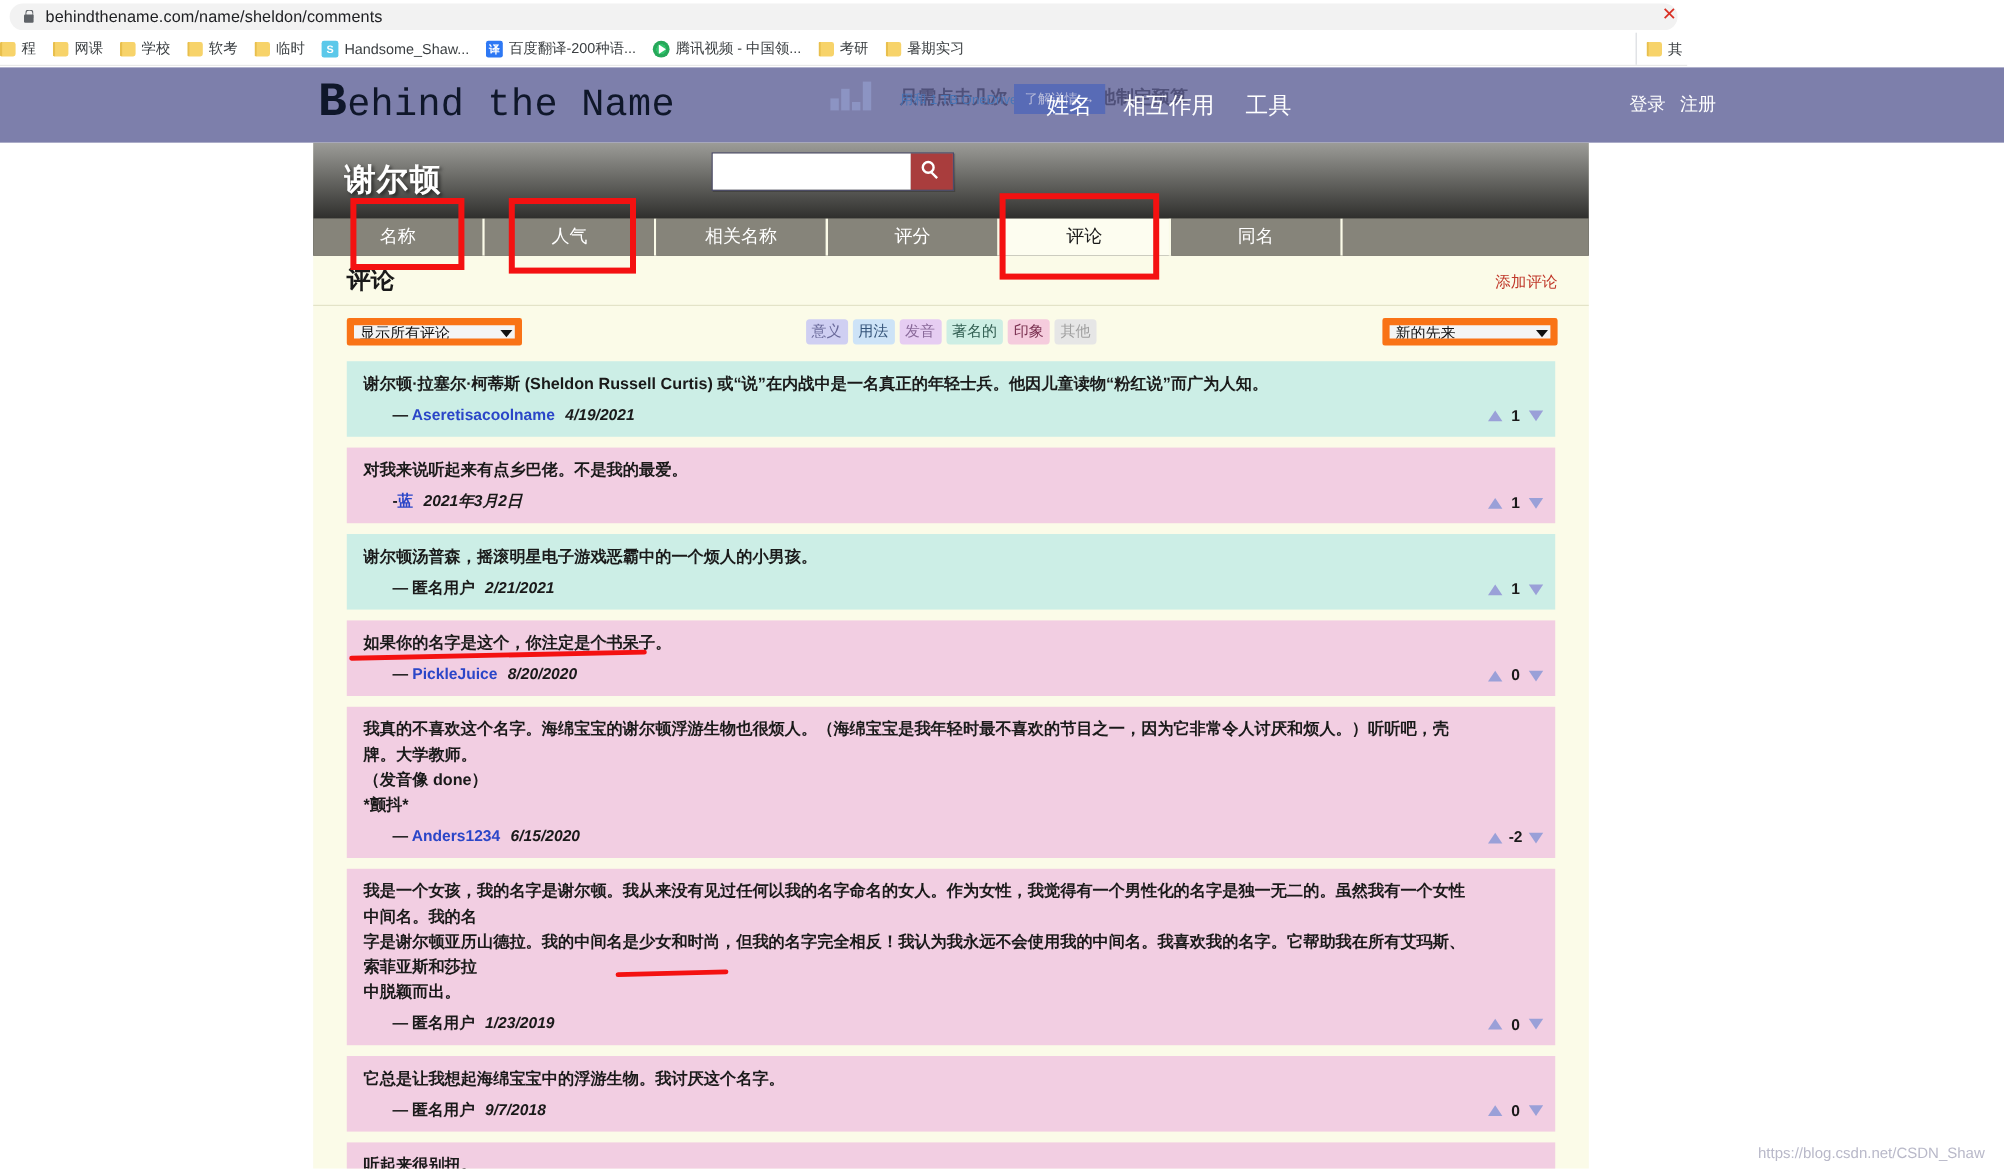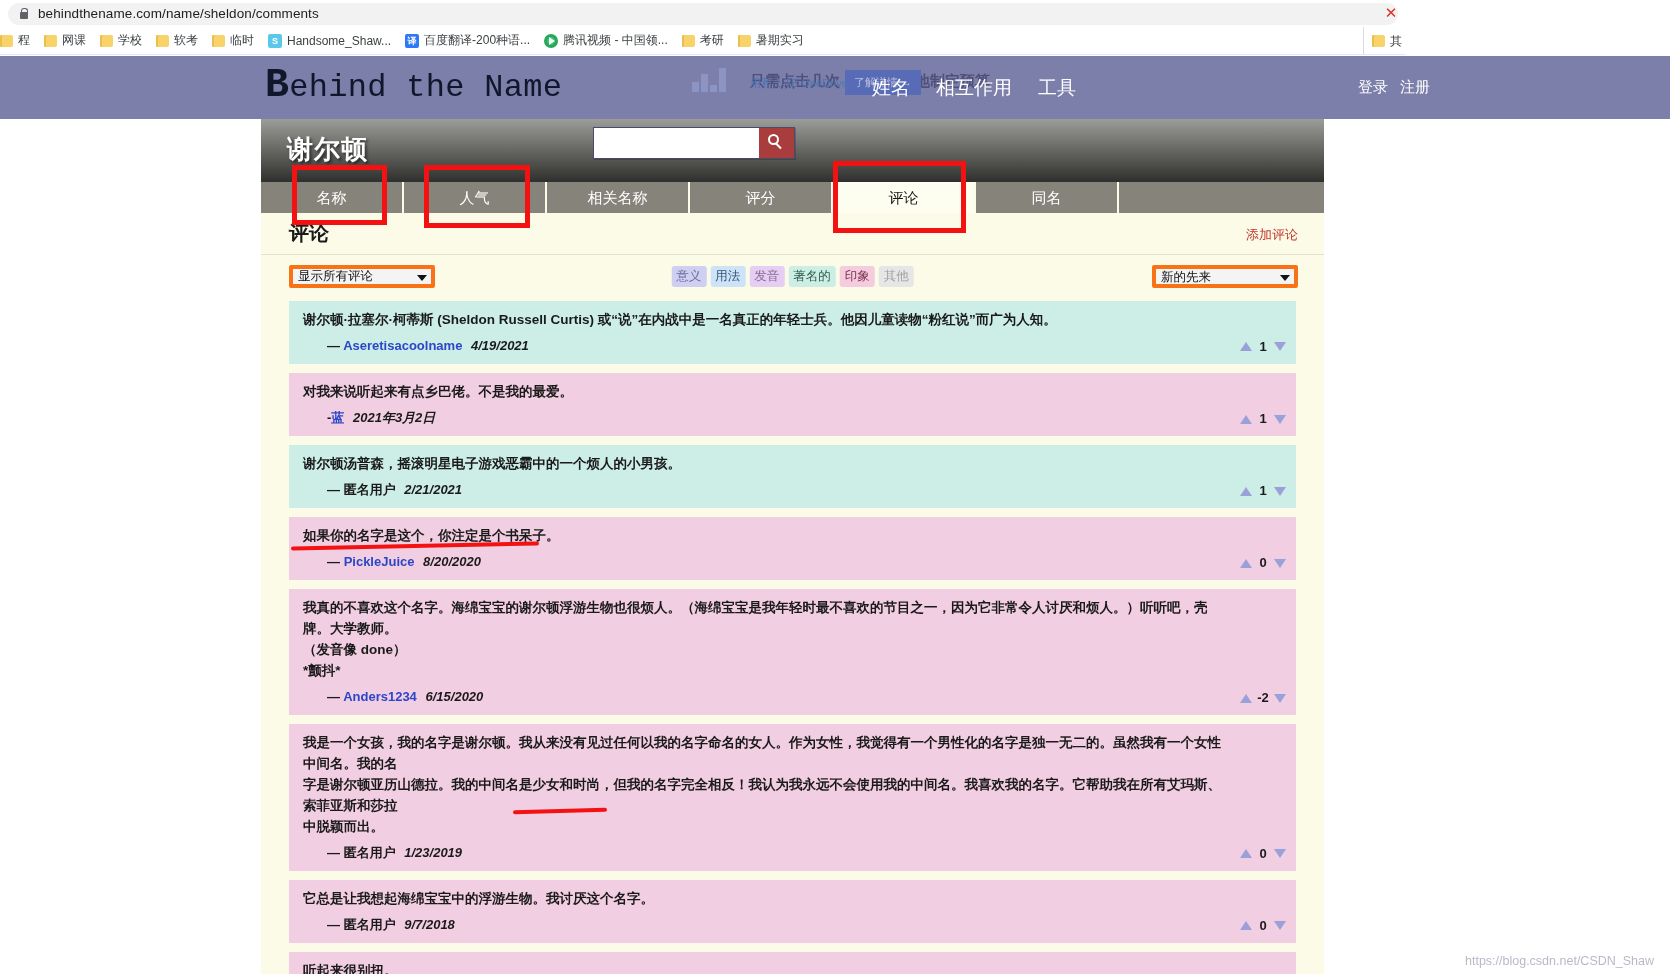--- a/index.html
+++ b/index.html
@@ -345,21 +345,21 @@
     display: flex;
     align-items: center;
   }
   .sel {
     appearance: none;
     -webkit-appearance: none;
     height: 23px;
     font-size: 12.5px;
     font-family: "Liberation Sans", sans-serif;
     padding: 0 22px 0 5px;
-    border: 4px solid #f97316;
+    border: 6px solid #f97316;
     background: #f4f4f4;
     color: #111;
     border-radius: 2px;
     cursor: pointer;
   }
   .sel-wrap { position: relative; display: inline-block; }
   .sel-wrap::after {
     content: "";
     position: absolute;
     right: 8px; top: 10px;

